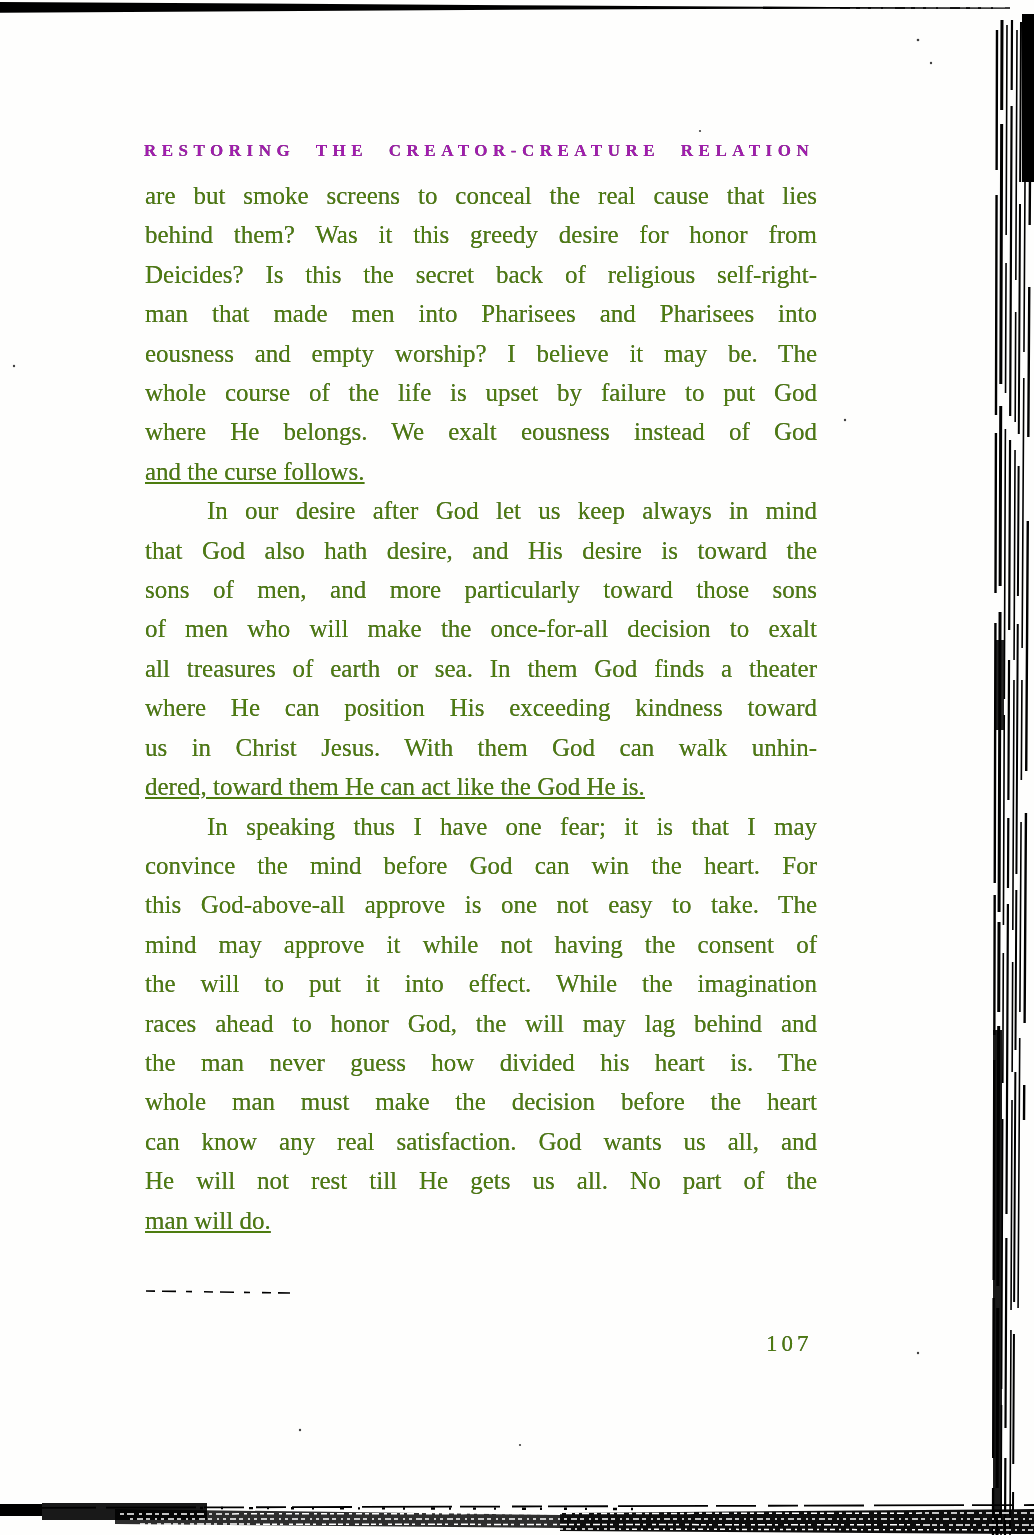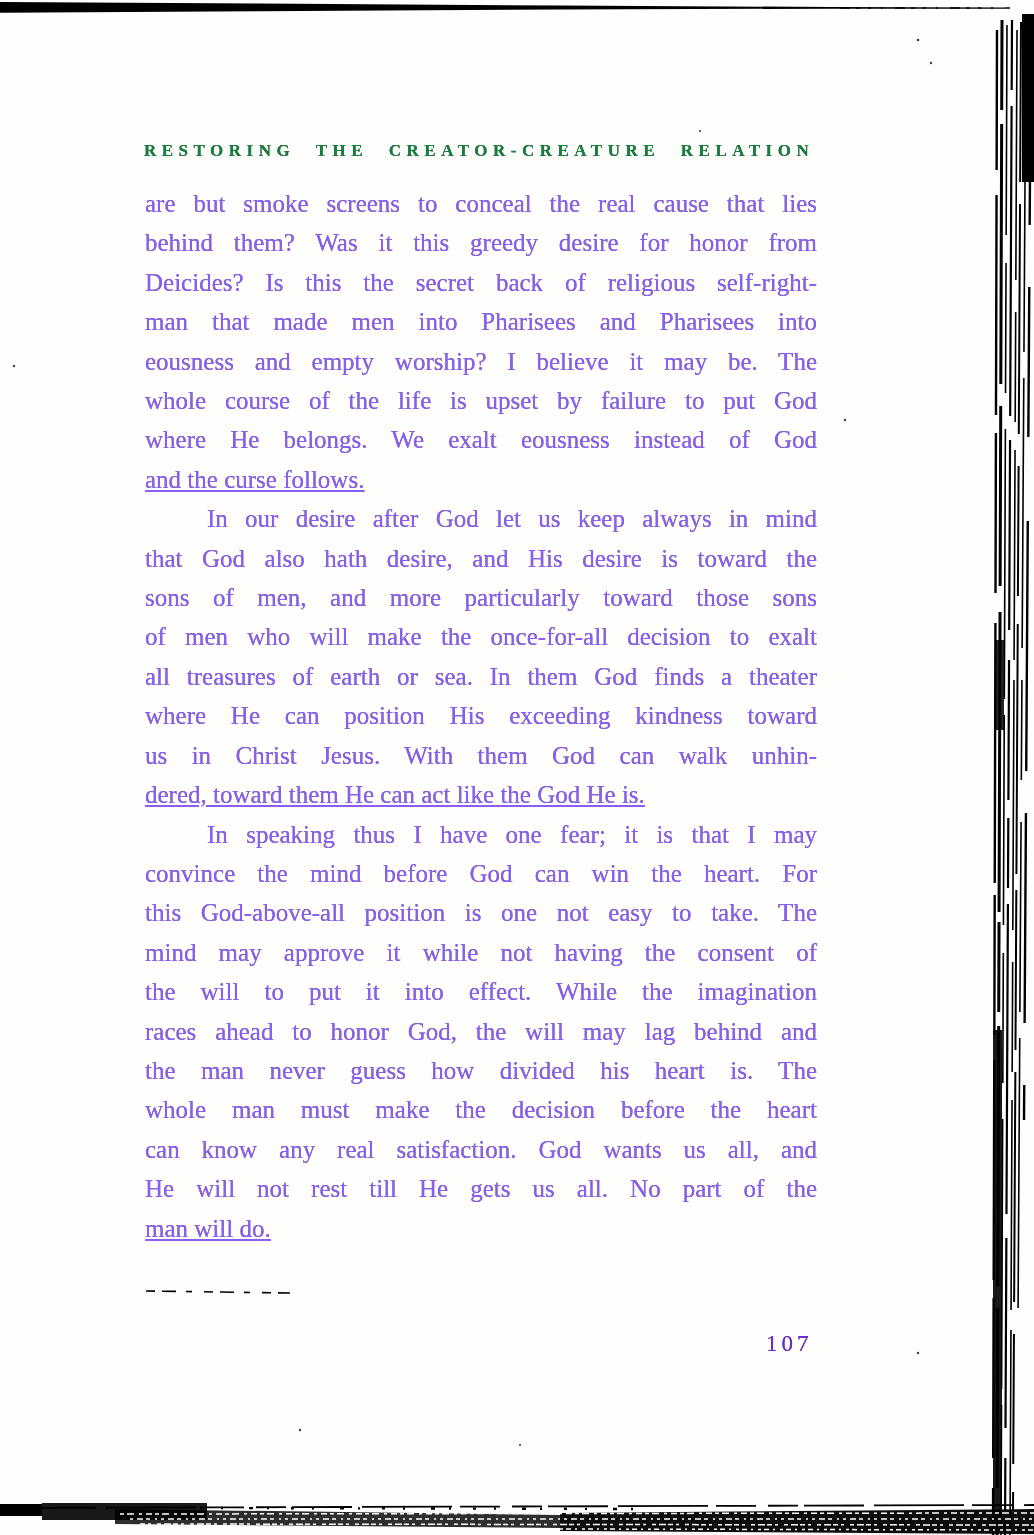--- a/index.html
+++ b/index.html
@@ -15,47 +15,47 @@
   .running-header {
     position: absolute;
     top: 141px;
     left: 144px;
     width: 700px;
     font-size: 17px;
     font-weight: bold;
     letter-spacing: 5.5px;
     word-spacing: 11px;
     white-space: nowrap;
-    color: #15803d;
+    color: #a21caf;
     text-shadow: 0 0 0.6px rgba(0,0,0,0.7);
   }
   .page-text {
     position: absolute;
-    top: 184px;
+    top: 176px;
     left: 145px;
     width: 672px;
     font-size: 25px;
-    color: #8b5cf6;
+    color: #4d7c0f;
     text-shadow: 0 0 0.5px rgba(0,0,0,0.6);
   }
   .line {
     line-height: 39.4px;
     text-align: justify;
     text-align-last: justify;
     white-space: nowrap;
   }
   .line.para-end { text-align-last: left; text-decoration: underline; }
   .line.indent { padding-left: 62px; }
   .page-number {
     position: absolute;
     top: 1331px;
     left: 766px;
     font-size: 23px;
     letter-spacing: 4px;
-    color: #6d28d9;
+    color: #4d7c0f;
     text-shadow: 0 0 0.6px rgba(0,0,0,0.7);
   }
   .artifacts {
     position: absolute;
     inset: 0;
     pointer-events: none;
   }
 </style>
 </head>
 <body>
@@ -76,21 +76,21 @@
       <div class="line indent">In our desire after God let us keep always in mind</div>
       <div class="line">that God also hath desire, and His desire is toward the</div>
       <div class="line">sons of men, and more particularly toward those sons</div>
       <div class="line">of men who will make the once-for-all decision to exalt</div>
       <div class="line">all treasures of earth or sea. In them God finds a theater</div>
       <div class="line">where He can position His exceeding kindness toward</div>
       <div class="line">us in Christ Jesus. With them God can walk unhin-</div>
       <div class="line para-end">dered, toward them He can act like the God He is.</div>
       <div class="line indent">In speaking thus I have one fear; it is that I may</div>
       <div class="line">convince the mind before God can win the heart. For</div>
-      <div class="line">this God-above-all position is one not easy to take. The</div>
+      <div class="line">this God-above-all approve is one not easy to take. The</div>
       <div class="line">mind may approve it while not having the consent of</div>
       <div class="line">the will to put it into effect. While the imagination</div>
       <div class="line">races ahead to honor God, the will may lag behind and</div>
       <div class="line">the man never guess how divided his heart is. The</div>
       <div class="line">whole man must make the decision before the heart</div>
       <div class="line">can know any real satisfaction. God wants us all, and</div>
       <div class="line">He will not rest till He gets us all. No part of the</div>
       <div class="line para-end">man will do.</div>
     </div>
 

